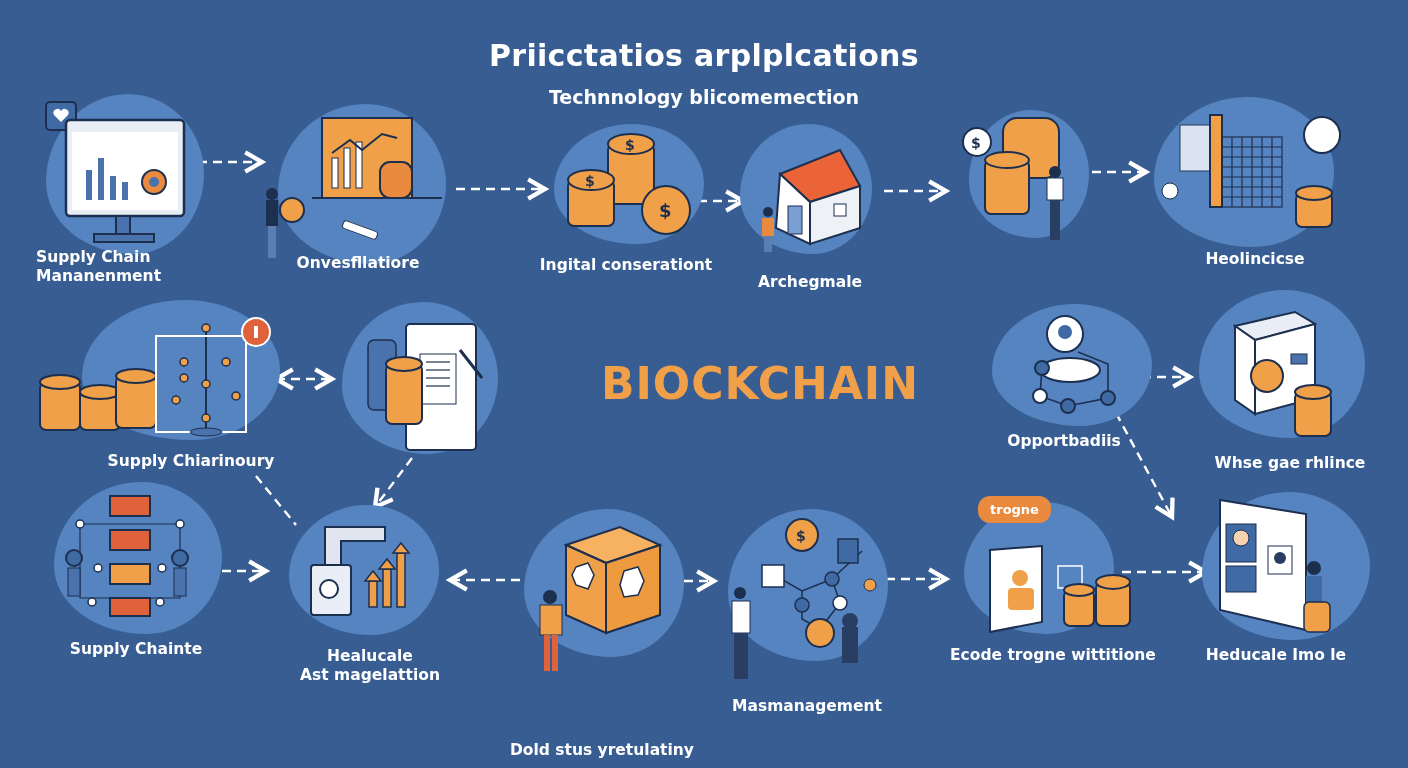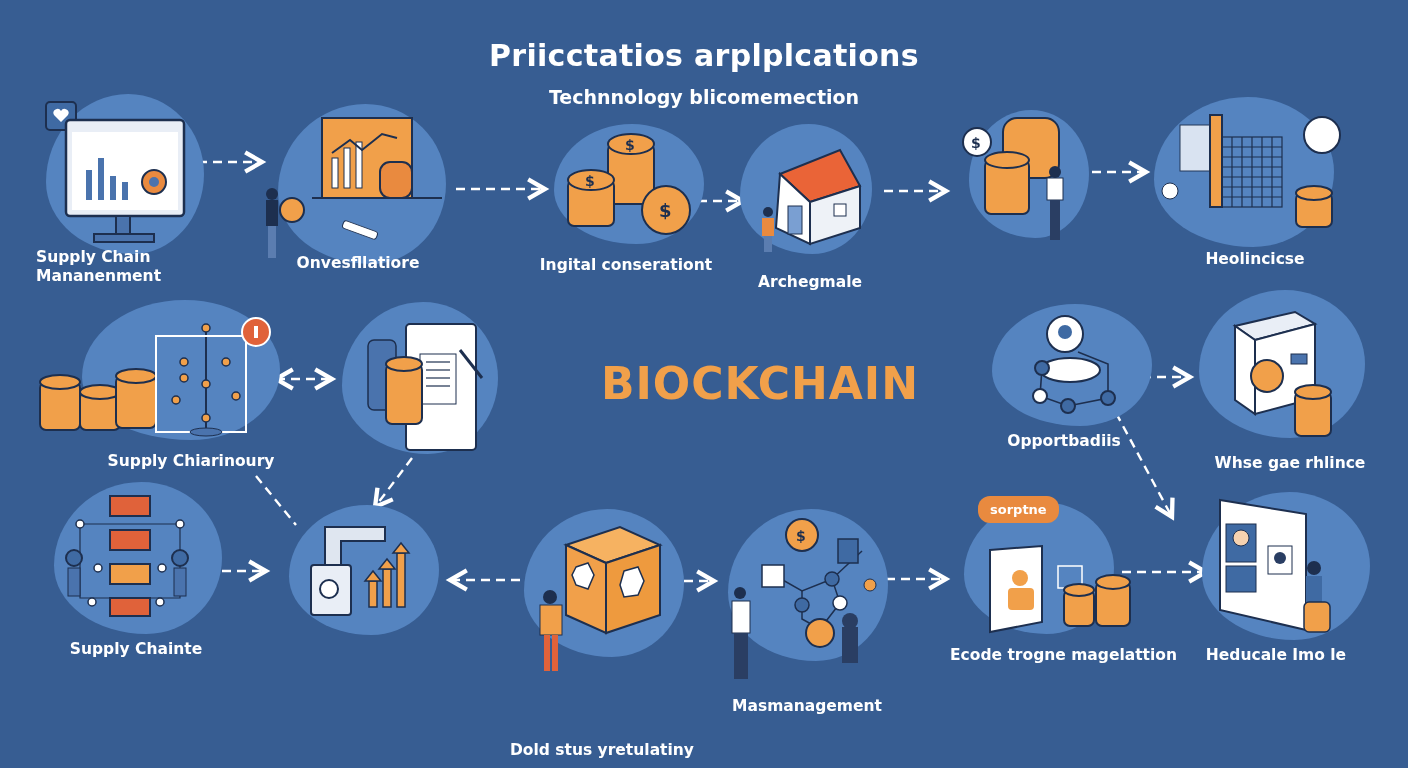--- a/index.html
+++ b/index.html
@@ -296,20 +296,24 @@
     <circle cx="44" cy="84" r="9" fill="#fff" stroke="#1d2f4f" stroke-width="2"></circle>
     <g fill="#f1a04a" stroke="#1d2f4f" stroke-width="1.5">
       <rect x="84" y="76" width="8" height="26"></rect>
       <rect x="98" y="64" width="8" height="38"></rect>
       <rect x="112" y="48" width="8" height="54"></rect>
       <polygon points="80,76 96,76 88,66"></polygon>
       <polygon points="94,64 110,64 102,54"></polygon>
       <polygon points="108,48 124,48 116,38"></polygon>
     </g>
   </svg>
+  <div class="label" style="left:0;top:142px;width:170px;">
+    <div>Healucale</div>
+    <div>Ast magelattion</div>
+  </div>
 </div>
 
 <div class="node" style="left:510px;top:505px;width:180px;height:210px;">
   <div class="blob" style="left:14px;top:4px;width:160px;height:148px;"></div>
   <svg class="illus" width="180" height="180" style="left:0;top:0">
     <polygon points="56,40 110,22 150,40 96,58" fill="#f6b261" stroke="#1d2f4f" stroke-width="2"></polygon>
     <polygon points="56,40 96,58 96,128 56,110" fill="#f1a04a" stroke="#1d2f4f" stroke-width="2"></polygon>
     <polygon points="96,58 150,40 150,110 96,128" fill="#ee9a3e" stroke="#1d2f4f" stroke-width="2"></polygon>
     <polygon points="66,62 78,58 84,70 78,84 66,80 62,70" fill="#fff" stroke="#1d2f4f" stroke-width="1.5"></polygon>
     <polygon points="114,66 128,62 134,76 128,90 114,92 110,80" fill="#fff" stroke="#1d2f4f" stroke-width="1.5"></polygon>
@@ -342,32 +346,32 @@
     <rect x="10" y="96" width="18" height="32" fill="#fff" stroke="#1d2f4f"></rect>
     <rect x="12" y="128" width="14" height="46" fill="#2a3e63"></rect>
     <circle cx="128" cy="116" r="8" fill="#2a3e63"></circle>
     <rect x="120" y="122" width="16" height="36" fill="#2a3e63"></rect>
   </svg>
   <div class="label" style="left:0;top:192px;width:170px;">Masmanagement</div>
 </div>
 
 <div class="node" style="left:950px;top:490px;width:200px;height:180px;">
   <div class="blob" style="left:14px;top:12px;width:150px;height:132px;"></div>
-  <div class="badge" style="left:28px;top:6px;">sorptne</div>
+  <div class="badge" style="left:28px;top:6px;">trogne</div>
   <svg class="illus" width="200" height="150" style="left:0;top:0">
     <polygon points="40,60 92,56 92,132 40,142" fill="#fff" stroke="#1d2f4f" stroke-width="2"></polygon>
     <circle cx="70" cy="88" r="8" fill="#f1a04a"></circle>
     <rect x="58" y="98" width="26" height="22" rx="4" fill="#f1a04a"></rect>
     <rect x="108" y="76" width="24" height="22" fill="none" stroke="#fff" stroke-width="1.5"></rect>
     <rect x="114" y="100" width="30" height="36" rx="6" fill="#f1a04a" stroke="#1d2f4f" stroke-width="2"></rect>
     <ellipse cx="129" cy="100" rx="15" ry="6" fill="#f1a04a" stroke="#1d2f4f" stroke-width="2"></ellipse>
     <rect x="146" y="92" width="34" height="44" rx="6" fill="#f1a04a" stroke="#1d2f4f" stroke-width="2"></rect>
     <ellipse cx="163" cy="92" rx="17" ry="7" fill="#f1a04a" stroke="#1d2f4f" stroke-width="2"></ellipse>
   </svg>
-  <div class="label" style="left:0;top:156px;width:200px;">Ecode trogne magelattion</div>
+  <div class="label" style="left:0;top:156px;width:200px;">Ecode trogne wittitione</div>
 </div>
 
 <div class="node" style="left:1196px;top:490px;width:180px;height:180px;">
   <div class="blob" style="left:6px;top:2px;width:168px;height:148px;"></div>
   <svg class="illus" width="180" height="150" style="left:0;top:0">
     <polygon points="24,10 110,24 110,140 24,120" fill="#fff" stroke="#1d2f4f" stroke-width="2"></polygon>
     <rect x="30" y="34" width="30" height="38" fill="#3f6aa3" stroke="#1d2f4f"></rect>
     <circle cx="45" cy="48" r="8" fill="#f6d2b0" stroke="#1d2f4f"></circle>
     <rect x="30" y="76" width="30" height="26" fill="#3f6aa3" stroke="#1d2f4f"></rect>
     <rect x="72" y="56" width="24" height="28" fill="#fff" stroke="#1d2f4f"></rect>

